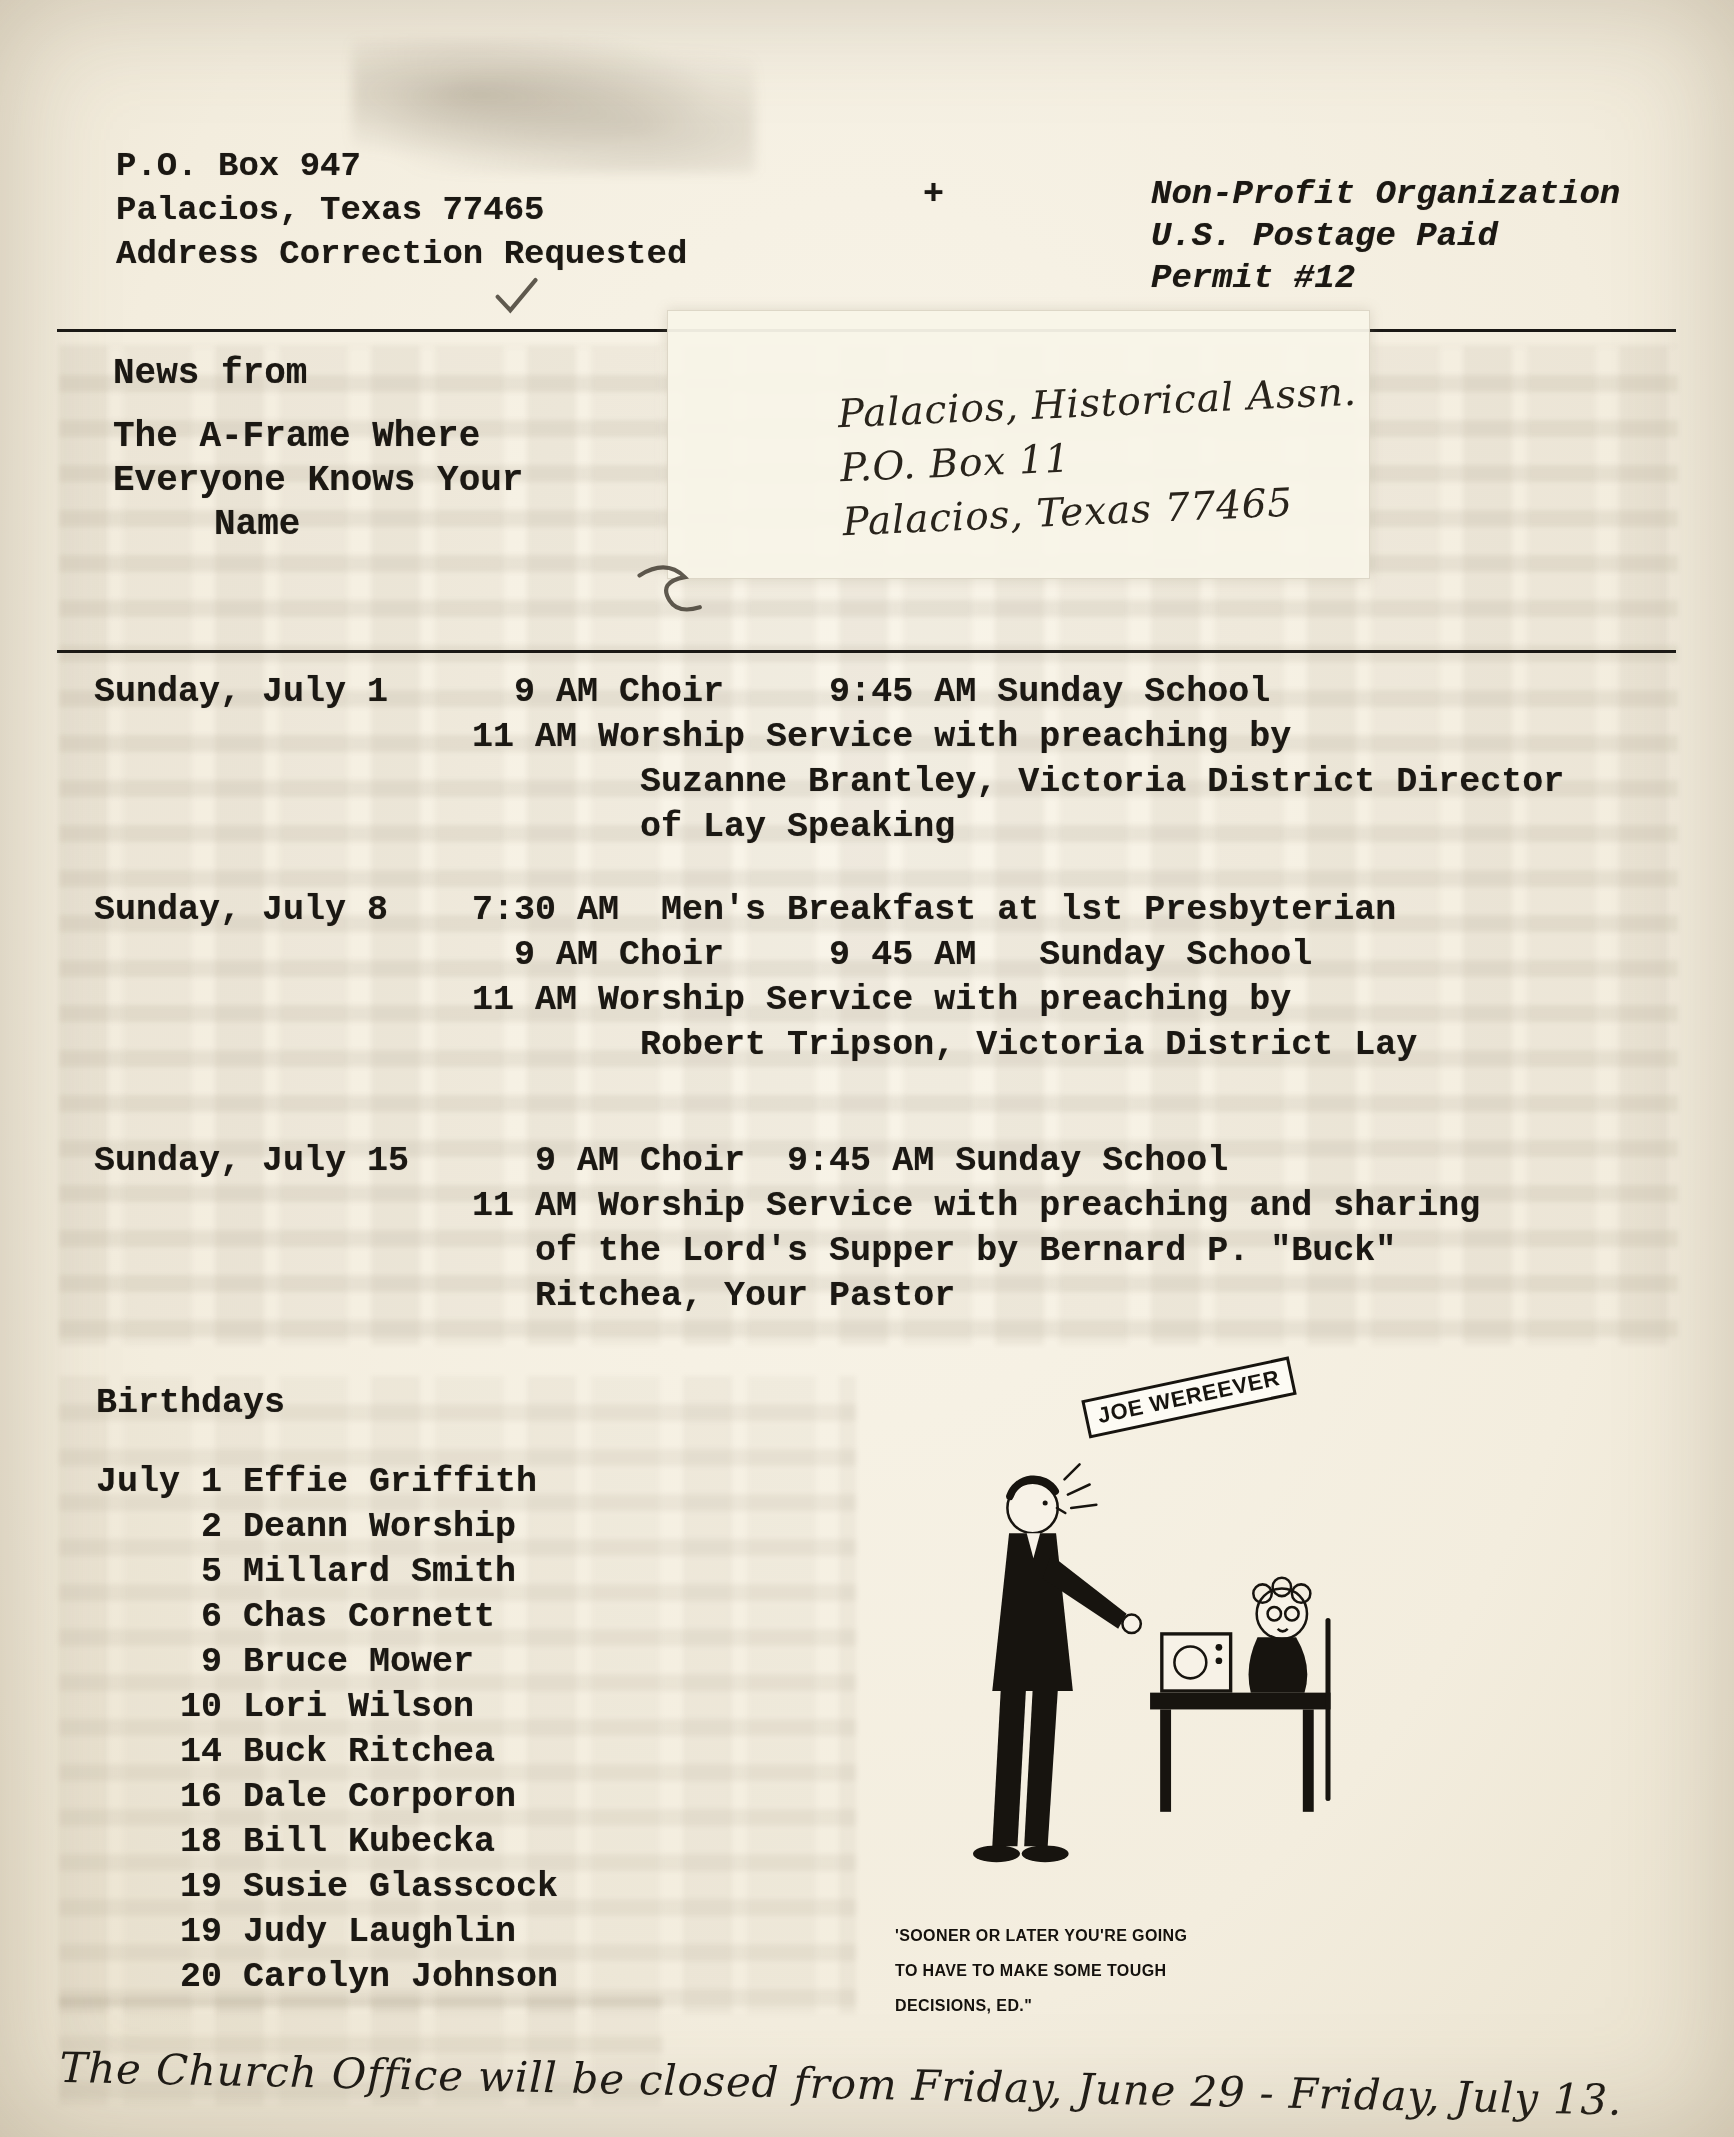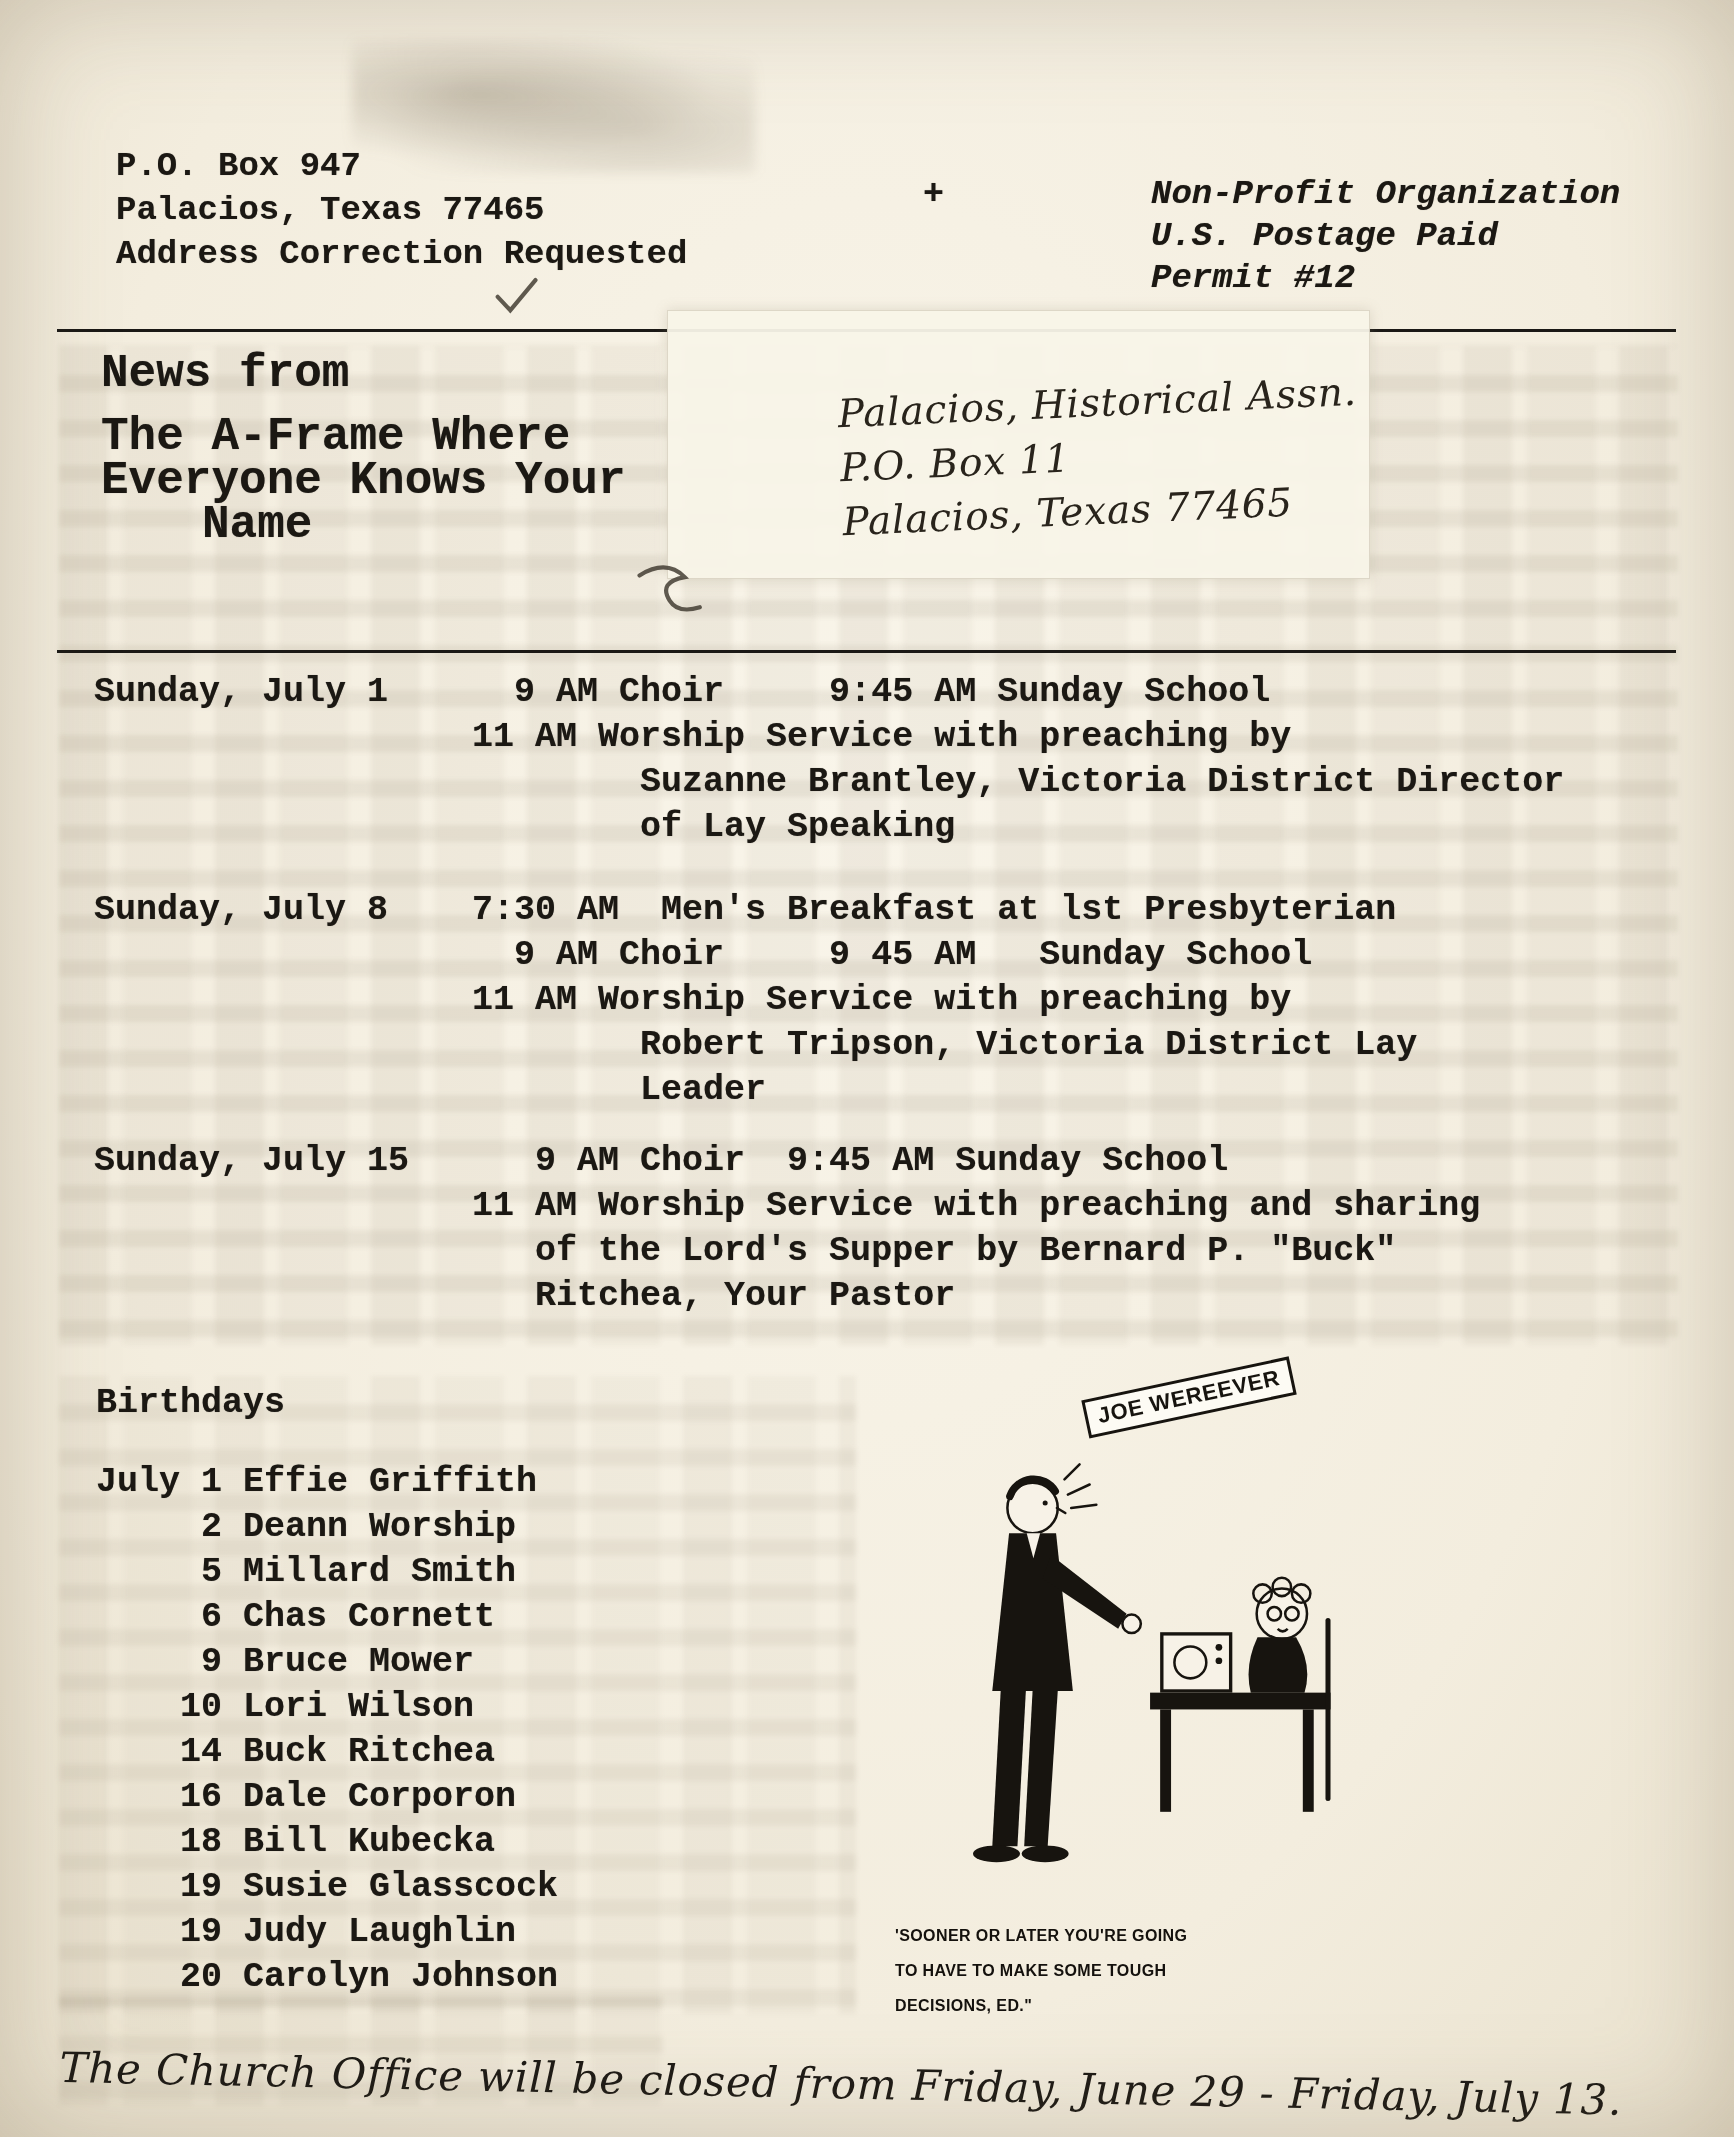--- a/index.html
+++ b/index.html
@@ -34,21 +34,21 @@
     position:absolute;color:#1b1813;font-weight:700;
     text-shadow:0 0 0.8px rgba(27,24,19,.45);
   }
   .return-addr{left:116px;top:144px;font-size:34px;line-height:44px;}
   .church-title{left:597px;top:107px;font-size:35px;letter-spacing:1.7px;}
   .plus-mark{left:923px;top:175px;font-size:35px;}
   .postage{left:1151px;top:173px;font-size:34px;line-height:42px;font-style:italic;}
   .rule{position:absolute;left:57px;width:1619px;height:2.5px;background:#1a1815;}
   .rule1{top:329px;}
   .rule2{top:650px;}
-  .news-from{left:101px;top:352px;font-size:46px;line-height:44px;}
+  .news-from{left:113px;top:352px;font-size:36px;line-height:44px;}
   .nf-head{margin-bottom:18.5px;}
   .nf-indent{margin-left:101px;}
   
   .mail-label{
     position:absolute;left:667px;top:310px;width:701px;height:267px;
     background:rgba(248,244,232,.95);
     border:0.8px solid rgba(150,138,115,.28);
     box-shadow:0 0 11.7px rgba(150,138,115,.25);
   }
   .mail-label-text{
@@ -154,21 +154,20 @@
     <div class="sched-line">                  11 AM Worship Service with preaching by</div>
     <div class="sched-line">                          Suzanne Brantley, Victoria District Director</div>
     <div class="sched-line">                          of Lay Speaking</div>
   </div>
 
   <div class="mono sched sched-2">
     <div class="sched-line">Sunday, July 8    7:30 AM  Men's Breakfast at lst Presbyterian</div>
     <div class="sched-line">                    9 AM Choir     9 45 AM   Sunday School</div>
     <div class="sched-line">                  11 AM Worship Service with preaching by</div>
     <div class="sched-line">                          Robert Tripson, Victoria District Lay</div>
-    <div class="sched-line">                          Leader</div>
   </div>
 
   <div class="mono sched sched-3">
     <div class="sched-line">Sunday, July 15      9 AM Choir  9:45 AM Sunday School</div>
     <div class="sched-line">                  11 AM Worship Service with preaching and sharing</div>
     <div class="sched-line">                     of the Lord's Supper by Bernard P. "Buck"</div>
     <div class="sched-line">                     Ritchea, Your Pastor</div>
   </div>
 
   <div class="mono bday-head">Birthdays</div>

